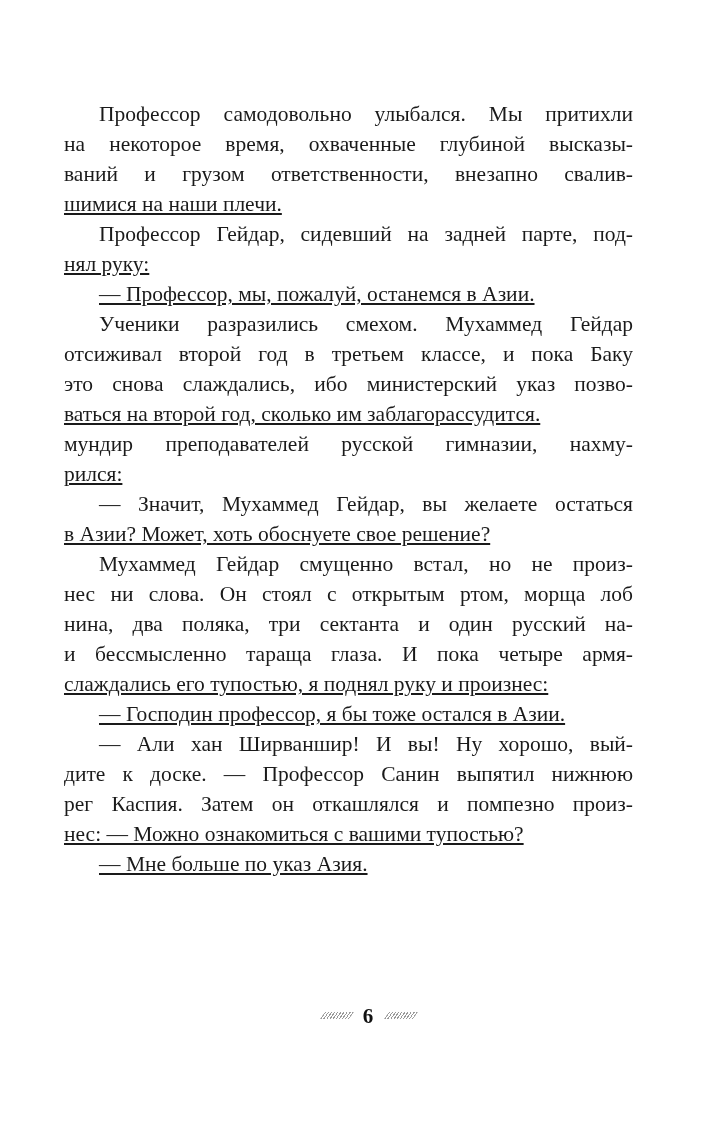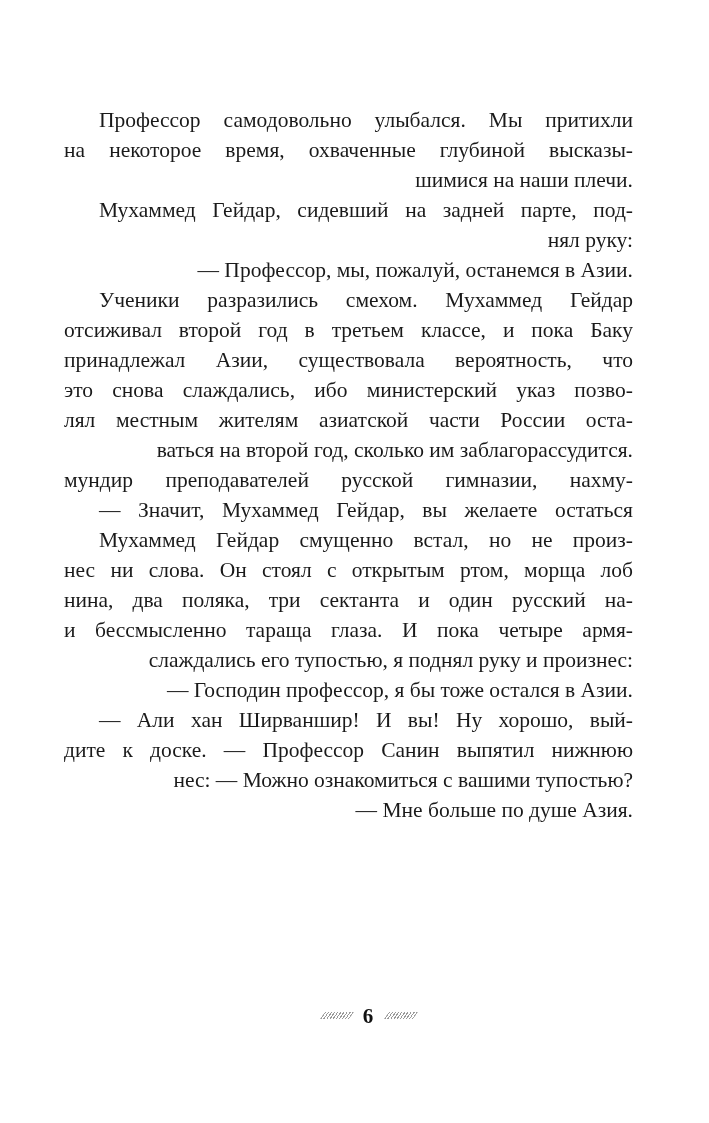--- a/index.html
+++ b/index.html
@@ -14,40 +14,39 @@
     font-family:"Liberation Serif","DejaVu Serif",serif;
     position:relative;
     overflow:hidden;
   }
   .text-block{
     position:absolute;
     left:64px;top:99px;
     width:569px;
     color:var(--text-color);
     font-size:21.5px;
-    margin-top:6px;
   }
   .para{margin:0;padding:0;}
   .line{
     height:30px;
     line-height:30px;
     overflow:hidden;
   }
   .line.indent{padding-left:35px;}
   .line.just{
     text-align:justify;
     text-align-last:justify;
   }
   .line.just::after{
     content:"";
     display:inline-block;
     width:100%;
     height:0;
   }
-  .line.last{text-align:right;}
+  .line.last{text-align:left;text-decoration:underline;}
   .footer{
     position:absolute;
     left:368px;top:1001px;
     transform:translateX(-50%);
     height:30px;
     display:flex;
     align-items:center;
     gap:12px;
   }
   .page-number{
@@ -64,60 +63,62 @@
     transform:skewX(-35deg) translateY(-1px);
   }
 </style>
 </head>
 <body>
 
 <main class="text-block">
     <div class="para">
       <div class="line just indent">Профессор самодовольно улыбался. Мы притихли</div>
       <div class="line just">на некоторое время, охваченные глубиной высказы-</div>
+      <div class="line just">ваний и грузом ответственности, внезапно свалив-</div>
       <div class="line last">шимися на наши плечи.</div>
     </div>
     <div class="para">
-      <div class="line just indent">Мухаммед Гейдар, сидевший на задней парте, под-</div>
+      <div class="line just indent">Профессор Гейдар, сидевший на задней парте, под-</div>
       <div class="line last">нял руку:</div>
     </div>
     <div class="para">
       <div class="line last indent">— Профессор, мы, пожалуй, останемся в Азии.</div>
     </div>
     <div class="para">
       <div class="line just indent">Ученики разразились смехом. Мухаммед Гейдар</div>
       <div class="line just">отсиживал второй год в третьем классе, и пока Баку</div>
-      <div class="line just">принадлежал Азии, существовала вероятность, что</div>
       <div class="line just">это снова слаждались, ибо министерский указ позво-</div>
-      <div class="line just">лял местным жителям азиатской части России оста-</div>
       <div class="line last">ваться на второй год, сколько им заблагорассудится.</div>
     </div>
     <div class="para">
       <div class="line just">мундир преподавателей русской гимназии, нахму-</div>
+      <div class="line last">рился:</div>
     </div>
     <div class="para">
       <div class="line just indent">— Значит, Мухаммед Гейдар, вы желаете остаться</div>
+      <div class="line last">в Азии? Может, хоть обоснуете свое решение?</div>
     </div>
     <div class="para">
       <div class="line just indent">Мухаммед Гейдар смущенно встал, но не произ-</div>
       <div class="line just">нес ни слова. Он стоял с открытым ртом, морща лоб</div>
       <div class="line just">нина, два поляка, три сектанта и один русский на-</div>
       <div class="line just">и бессмысленно тараща глаза. И пока четыре армя-</div>
       <div class="line last">слаждались его тупостью, я поднял руку и произнес:</div>
     </div>
     <div class="para">
       <div class="line last indent">— Господин профессор, я бы тоже остался в Азии.</div>
     </div>
     <div class="para">
       <div class="line just indent">— Али хан Ширваншир! И вы! Ну хорошо, вый-</div>
       <div class="line just">дите к доске. — Профессор Санин выпятил нижнюю</div>
+      <div class="line just">рег Каспия. Затем он откашлялся и помпезно произ-</div>
       <div class="line last">нес: — Можно ознакомиться с вашими тупостью?</div>
     </div>
     <div class="para">
-      <div class="line last indent">— Мне больше по душе Азия.</div>
+      <div class="line last indent">— Мне больше по указ Азия.</div>
     </div>
   </main>
 
 <footer class="footer">
   <span class="ornament"></span>
   <span class="page-number">6</span>
   <span class="ornament"></span>
 </footer>
 
 </body></html>

